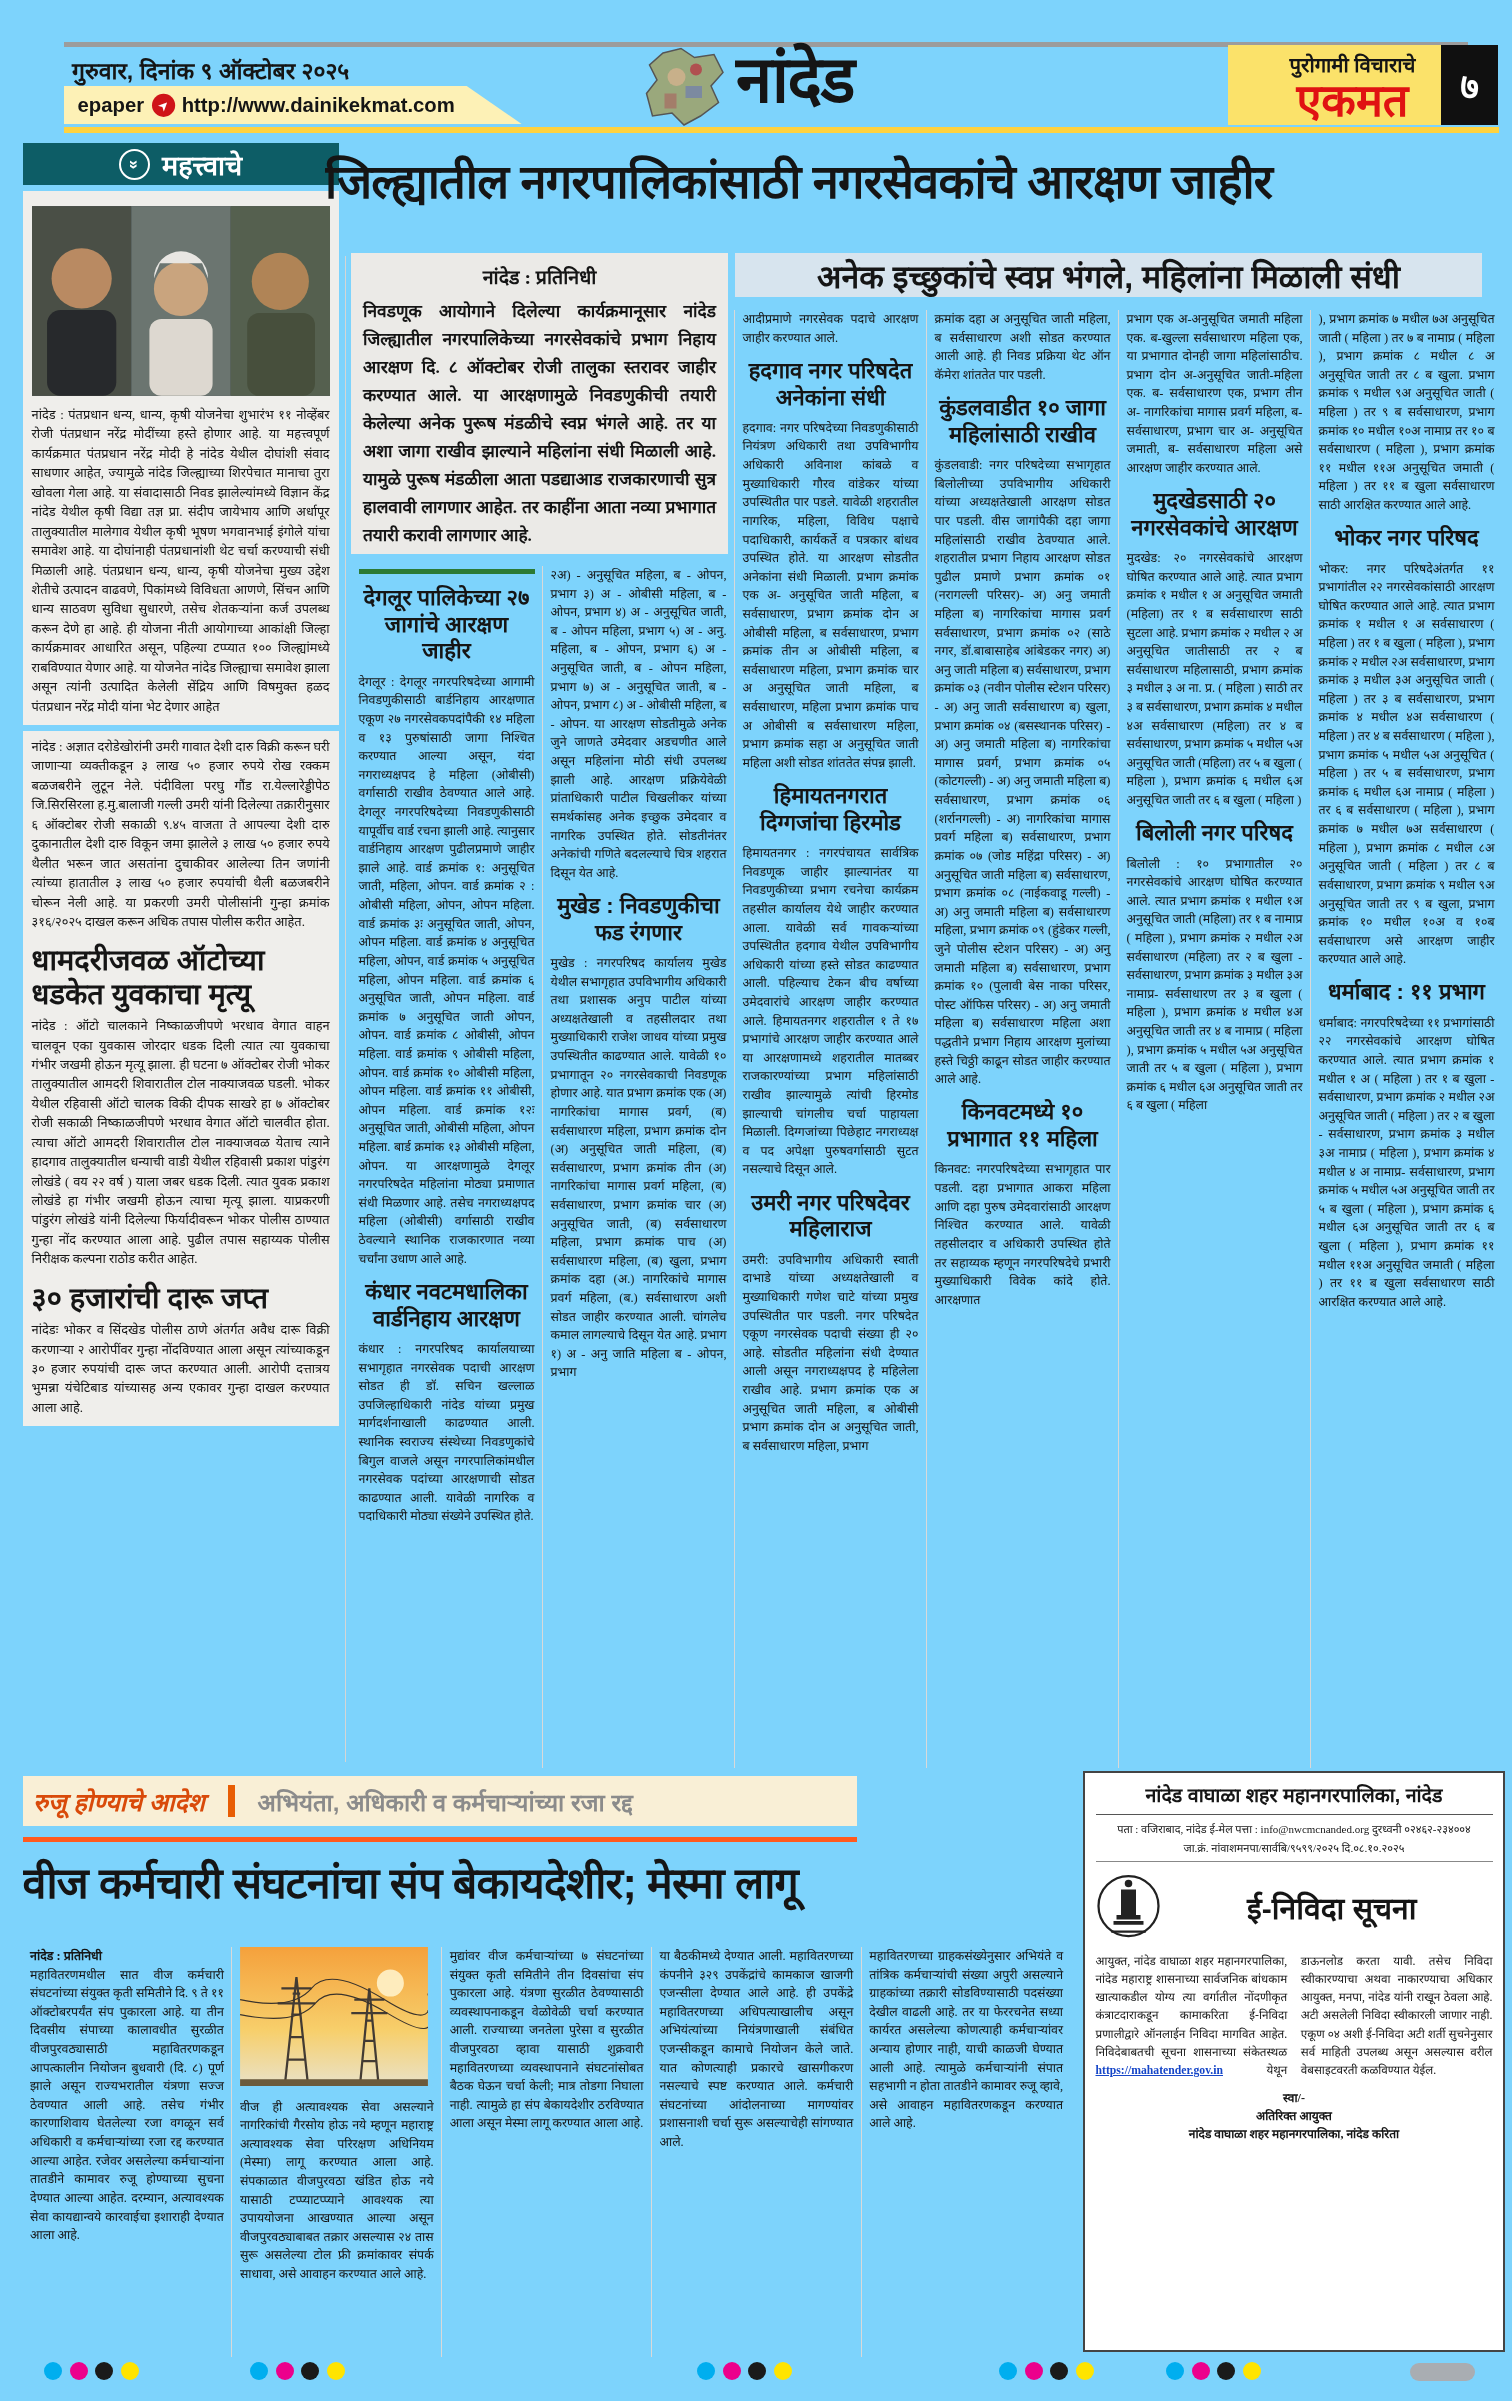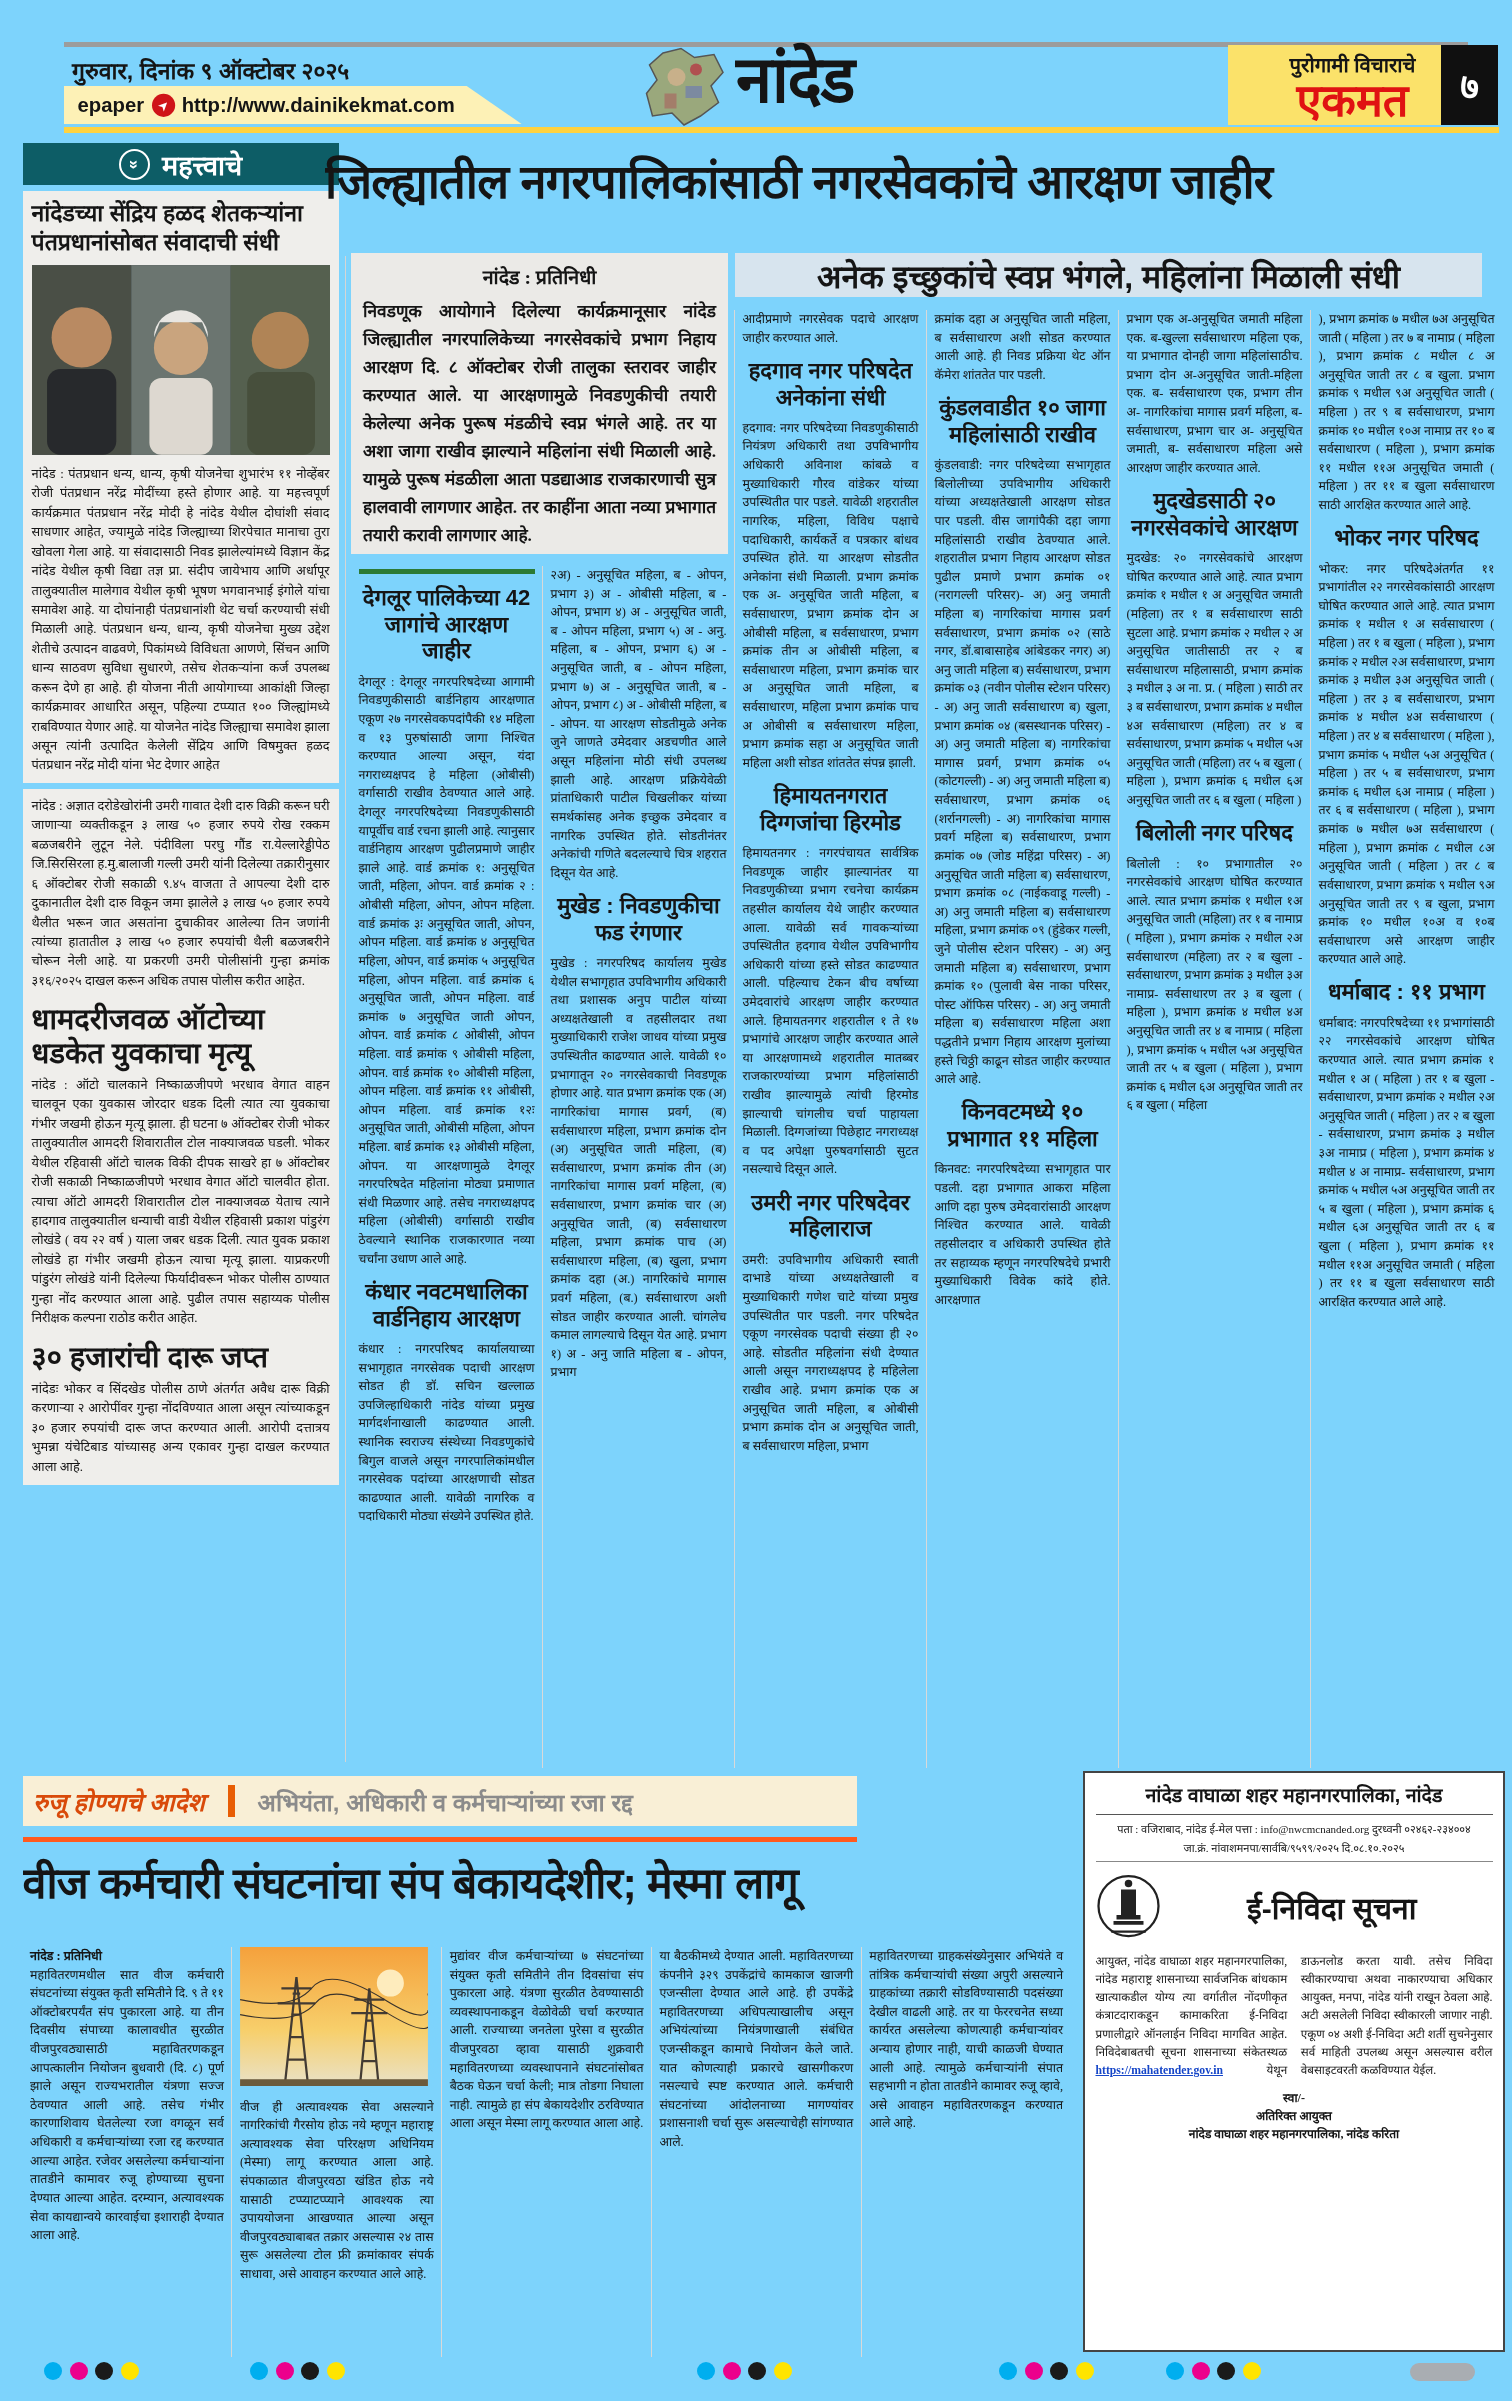--- a/index.html
+++ b/index.html
@@ -119,21 +119,20 @@
   </div>
   <div class="pageno-box">७</div>
   <div class="rule-yellow"></div>
 
   <div class="sb">
     <div class="sb-head">
       <span class="chev-ico">»</span>
       <span>महत्त्वाचे</span>
     </div>
     <div class="sb-card">
-      <div class="sb-lead-h">नांदेडच्या सेंद्रिय हळद शेतकऱ्यांना पंतप्रधानांसोबत संवादाची संधी</div>
       <div class="sb-photo">
         <svg width="298" height="190" viewBox="0 0 396 252">
           <rect width="396" height="252" fill="#3b4248"></rect>
           <rect x="0" y="0" width="132" height="252" fill="#4a4f46"></rect>
           <rect x="132" y="0" width="132" height="252" fill="#6b7570"></rect>
           <rect x="264" y="0" width="132" height="252" fill="#55604f"></rect>
           <circle cx="66" cy="96" r="40" fill="#b98a62"></circle>
             <rect x="20" y="138" width="92" height="114" rx="18" fill="#27292c"></rect>
           <circle cx="198" cy="110" r="36" fill="#c9a47e"></circle>
             <path d="M162 96 a36 36 0 0 1 72 0 l-8 -20 h-56 Z" fill="#e8e6e2"></path>
@@ -158,21 +157,21 @@
 
   <div class="main-cols">
     <div class="intro-ov">
       <div class="dl">नांदेड : प्रतिनिधी</div>
       <span>निवडणूक आयोगाने दिलेल्या कार्यक्रमानूसार नांदेड जिल्ह्यातील नगरपालिकेच्या नगरसेवकांचे प्रभाग निहाय आरक्षण दि. ८ ऑक्टोबर रोजी तालुका स्तरावर जाहीर करण्यात आले. या आरक्षणामुळे निवडणुकीची तयारी केलेल्या अनेक पुरूष मंडळीचे स्वप्न भंगले आहे. तर या अशा जागा राखीव झाल्याने महिलांना संधी मिळाली आहे. यामुळे पुरूष मंडळीला आता पडद्याआड राजकारणाची सुत्र हालवावी लागणार आहेत. तर काहींना आता नव्या प्रभागात तयारी करावी लागणार आहे.</span>
     </div>
     <div class="subbar-ov">अनेक इच्छुकांचे स्वप्न भंगले, महिलांना मिळाली संधी</div>
 
     <div class="mcol ab">
       <div class="green-rule"></div>
-      <div class="subhead">देगलूर पालिकेच्या 42 जागांचे आरक्षण जाहीर</div>
+      <div class="subhead">देगलूर पालिकेच्या २७ जागांचे आरक्षण जाहीर</div>
       <div>देगलूर : देगलूर नगरपरिषदेच्या आगामी निवडणुकीसाठी बार्डनिहाय आरक्षणात एकूण २७ नगरसेवकपदांपैकी १४ महिला व १३ पुरुषांसाठी जागा निश्चित करण्यात आल्या असून, यंदा नगराध्यक्षपद हे महिला (ओबीसी) वर्गासाठी राखीव ठेवण्यात आले आहे. देगलूर नगरपरिषदेच्या निवडणुकीसाठी यापूर्वीच वार्ड रचना झाली आहे. त्यानुसार वार्डनिहाय आरक्षण पुढीलप्रमाणे जाहीर झाले आहे. वार्ड क्रमांक १: अनुसूचित जाती, महिला, ओपन. वार्ड क्रमांक २ : ओबीसी महिला, ओपन, ओपन महिला. वार्ड क्रमांक ३ः अनुसूचित जाती, ओपन, ओपन महिला. वार्ड क्रमांक ४ अनुसूचित महिला, ओपन, वार्ड क्रमांक ५ अनुसूचित महिला, ओपन महिला. वार्ड क्रमांक ६ अनुसूचित जाती, ओपन महिला. वार्ड क्रमांक ७ अनुसूचित जाती ओपन, ओपन. वार्ड क्रमांक ८ ओबीसी, ओपन महिला. वार्ड क्रमांक ९ ओबीसी महिला, ओपन. वार्ड क्रमांक १० ओबीसी महिला, ओपन महिला. वार्ड क्रमांक ११ ओबीसी, ओपन महिला. वार्ड क्रमांक १२ः अनुसूचित जाती, ओबीसी महिला, ओपन महिला. बार्ड क्रमांक १३ ओबीसी महिला, ओपन. या आरक्षणामुळे देगलूर नगरपरिषदेत महिलांना मोठ्या प्रमाणात संधी मिळणार आहे. तसेच नगराध्यक्षपद महिला (ओबीसी) वर्गासाठी राखीव ठेवल्याने स्थानिक राजकारणात नव्या चर्चांना उधाण आले आहे.</div>
       <div class="subhead">कंधार नवटमधालिका वार्डनिहाय आरक्षण</div>
       <div>कंधार : नगरपरिषद कार्यालयाच्या सभागृहात नगरसेवक पदाची आरक्षण सोडत ही डॉ. सचिन खल्लाळ उपजिल्हाधिकारी नांदेड यांच्या प्रमुख मार्गदर्शनाखाली काढण्यात आली. स्थानिक स्वराज्य संस्थेच्या निवडणुकांचे बिगुल वाजले असून नगरपालिकांमधील नगरसेवक पदांच्या आरक्षणाची सोडत काढण्यात आली. यावेळी नागरिक व पदाधिकारी मोठ्या संख्येने उपस्थित होते.</div>
     </div>
 
     <div class="mcol ab">
       <div>२अ) - अनुसूचित महिला, ब - ओपन, प्रभाग ३) अ - ओबीसी महिला, ब - ओपन, प्रभाग ४) अ - अनुसूचित जाती, ब - ओपन महिला, प्रभाग ५) अ - अनु. महिला, ब - ओपन, प्रभाग ६) अ - अनुसूचित जाती, ब - ओपन महिला, प्रभाग ७) अ - अनुसूचित जाती, ब - ओपन, प्रभाग ८) अ - ओबीसी महिला, ब - ओपन. या आरक्षण सोडतीमुळे अनेक जुने जाणते उमेदवार अडचणीत आले असून महिलांना मोठी संधी उपलब्ध झाली आहे. आरक्षण प्रक्रियेवेळी प्रांताधिकारी पाटील चिखलीकर यांच्या समर्थकांसह अनेक इच्छुक उमेदवार व नागरिक उपस्थित होते. सोडतीनंतर अनेकांची गणिते बदलल्याचे चित्र शहरात दिसून येत आहे.</div>
       <div class="subhead">मुखेड : निवडणुकीचा फड रंगणार</div>
       <div>मुखेड : नगरपरिषद कार्यालय मुखेड येथील सभागृहात उपविभागीय अधिकारी तथा प्रशासक अनुप पाटील यांच्या अध्यक्षतेखाली व तहसीलदार तथा मुख्याधिकारी राजेश जाधव यांच्या प्रमुख उपस्थितीत काढण्यात आले. यावेळी १० प्रभागातून २० नगरसेवकाची निवडणूक होणार आहे. यात प्रभाग क्रमांक एक (अ) नागरिकांचा मागास प्रवर्ग, (ब) सर्वसाधारण महिला, प्रभाग क्रमांक दोन (अ) अनुसूचित जाती महिला, (ब) सर्वसाधारण, प्रभाग क्रमांक तीन (अ) नागरिकांचा मागास प्रवर्ग महिला, (ब) सर्वसाधारण, प्रभाग क्रमांक चार (अ) अनुसूचित जाती, (ब) सर्वसाधारण महिला, प्रभाग क्रमांक पाच (अ) सर्वसाधारण महिला, (ब) खुला, प्रभाग क्रमांक दहा (अ.) नागरिकांचे मागास प्रवर्ग महिला, (ब.) सर्वसाधारण अशी सोडत जाहीर करण्यात आली. चांगलेच कमाल लागल्याचे दिसून येत आहे. प्रभाग १) अ - अनु जाति महिला ब - ओपन, प्रभाग</div>
     </div>

